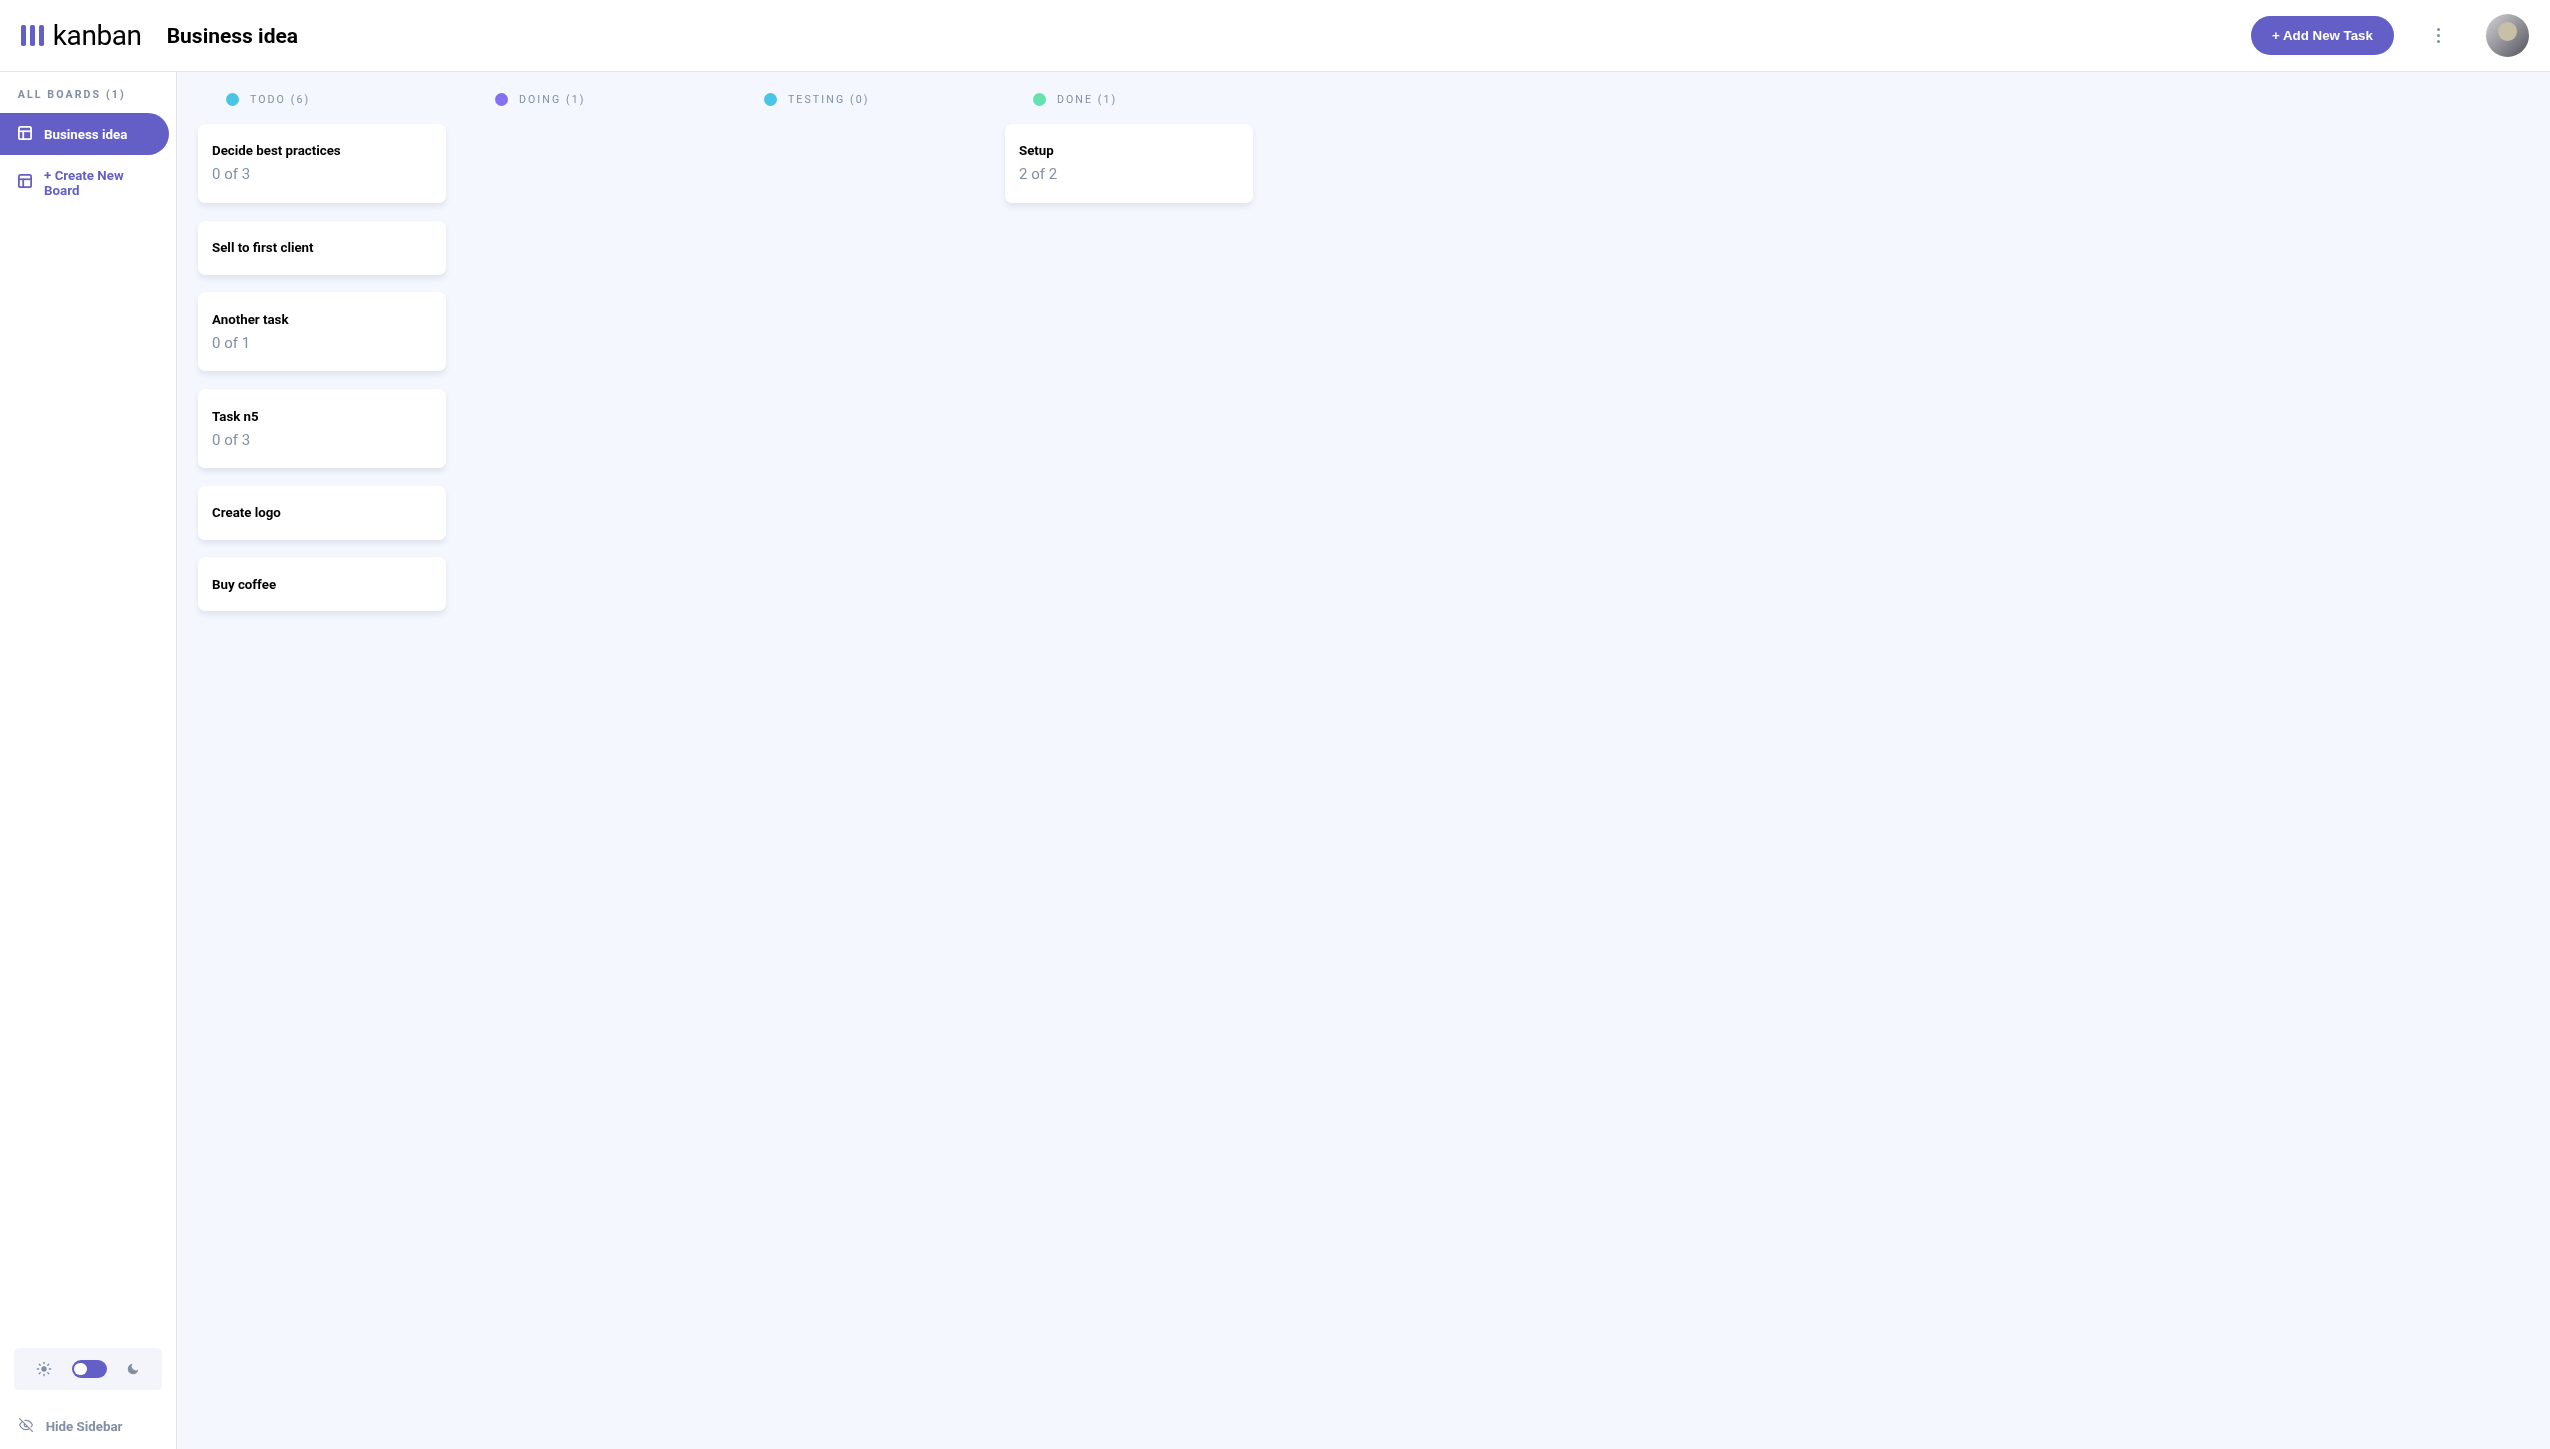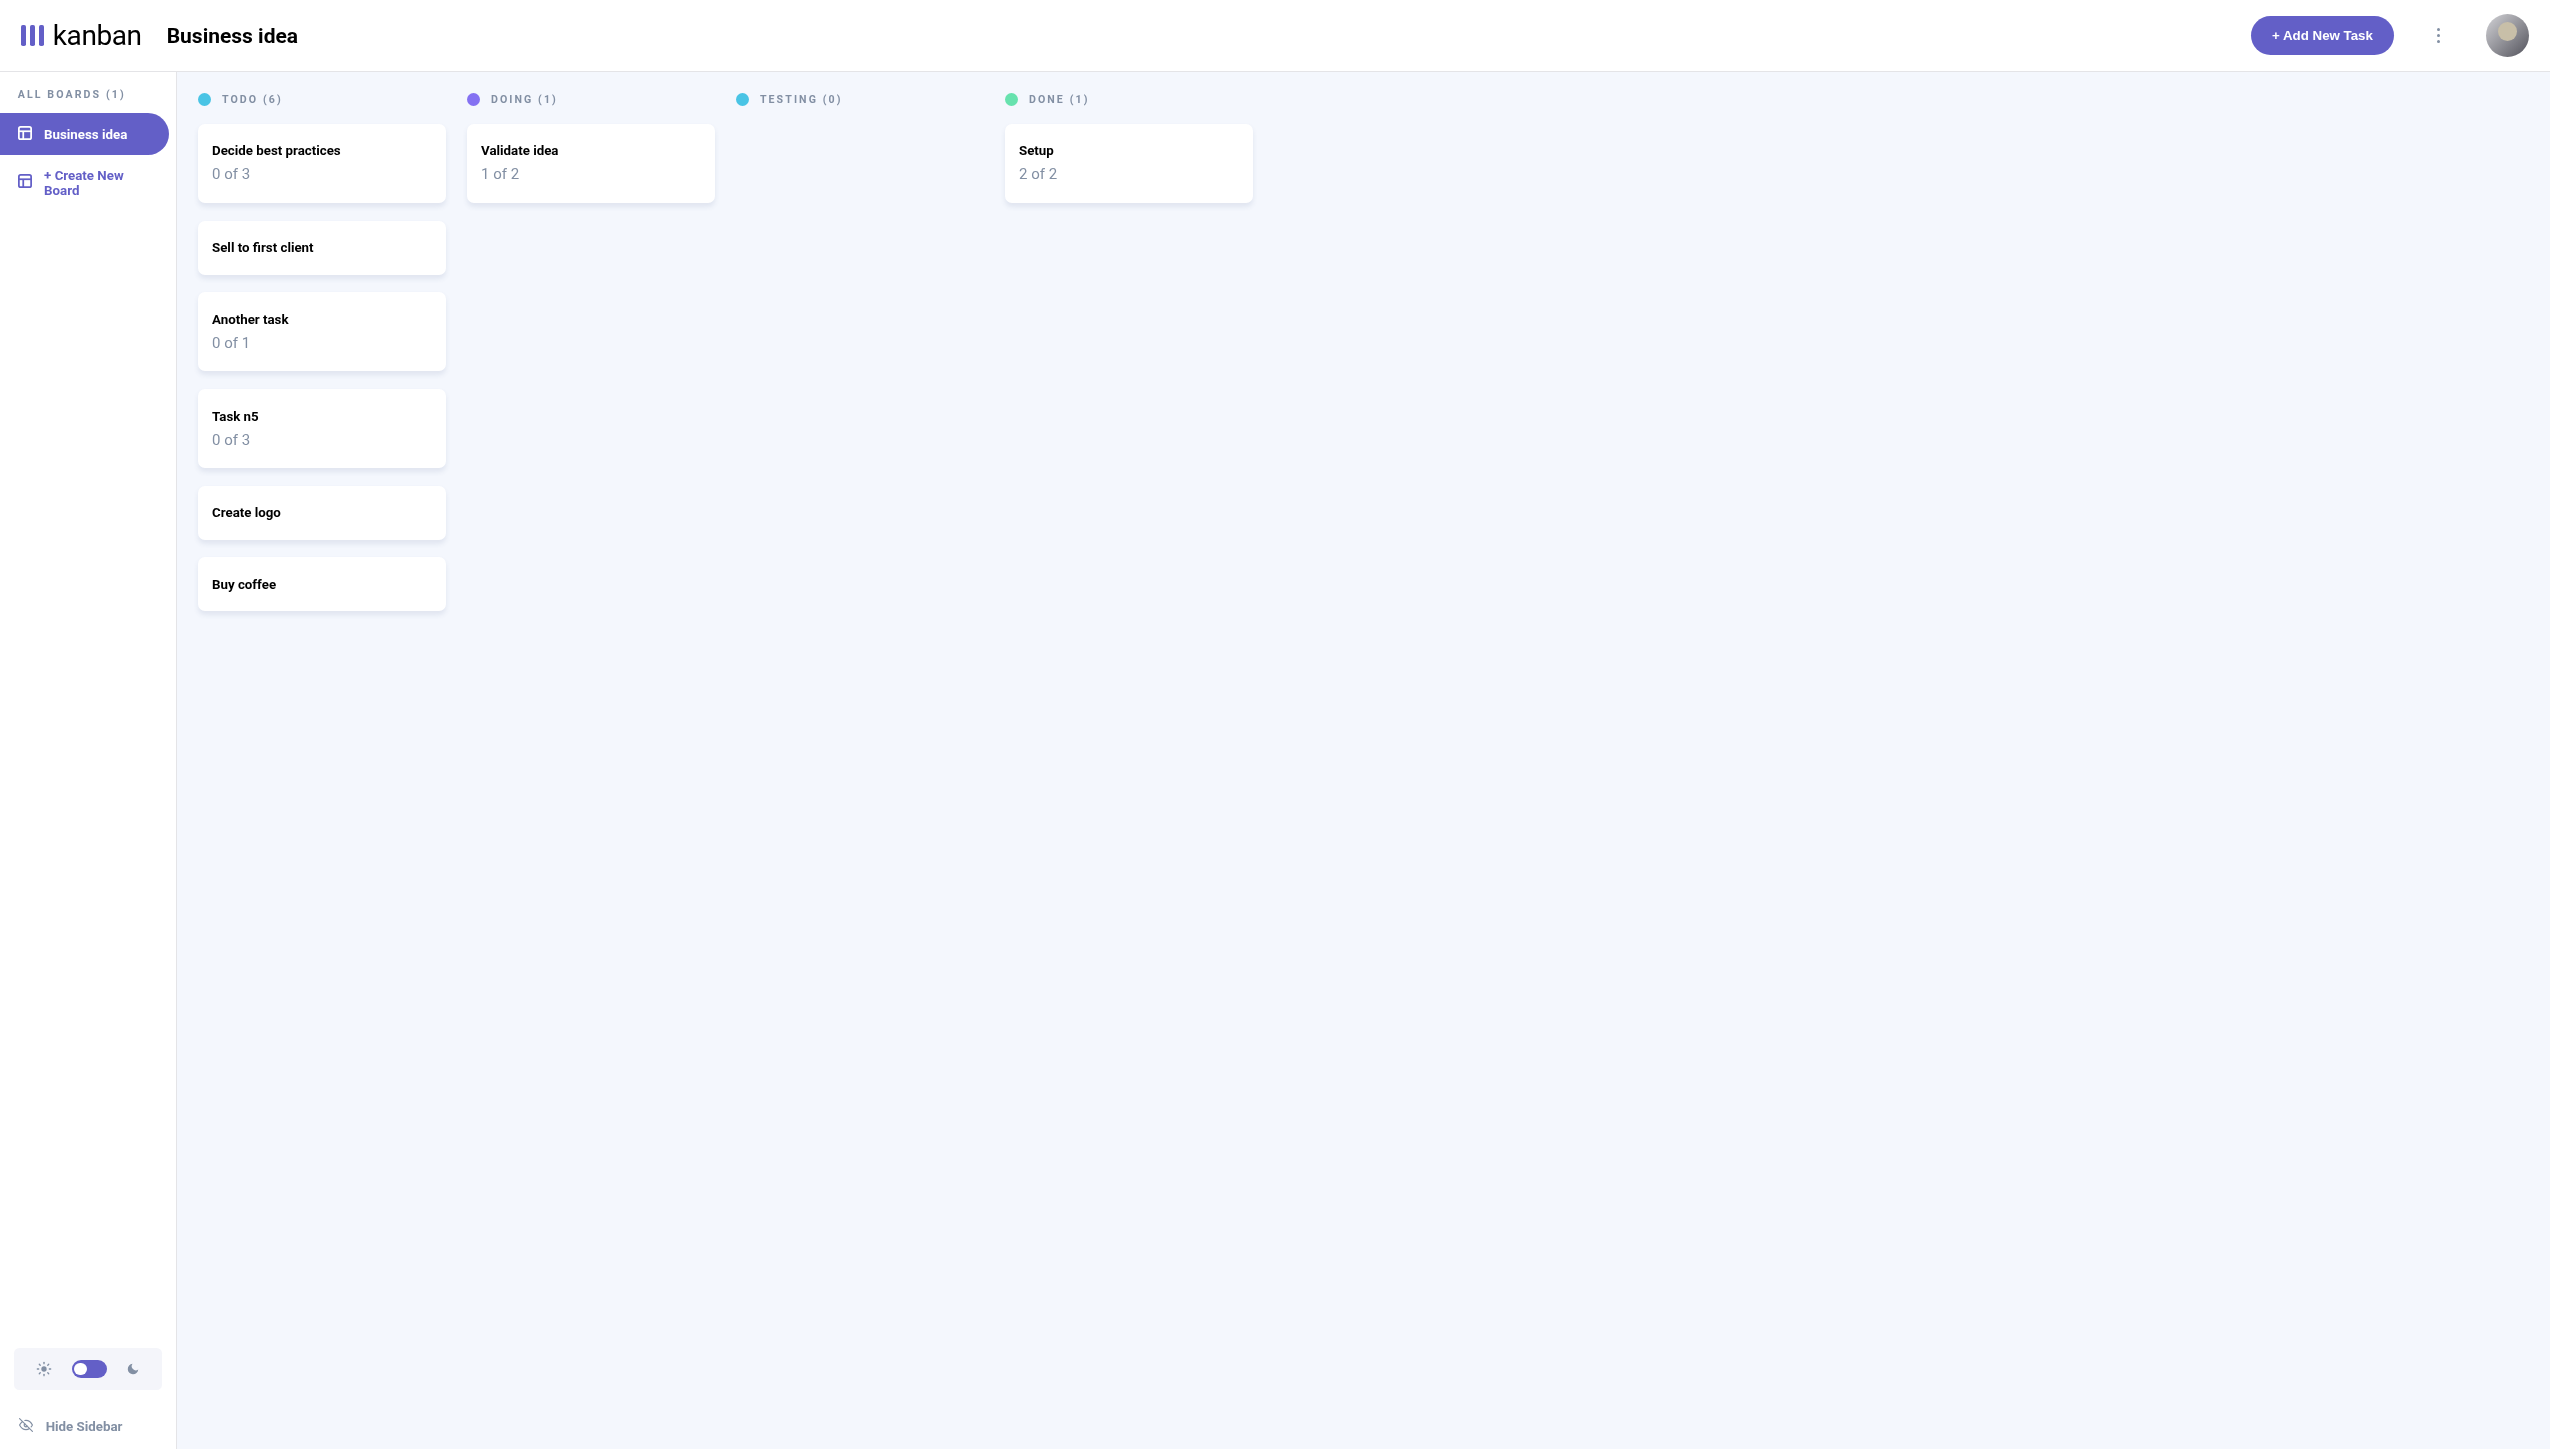--- a/index.html
+++ b/index.html
@@ -249,24 +249,25 @@
   min-width: 248px;
   display: flex;
   flex-direction: column;
   gap: 17.7px;
 }
 
 .column-header {
   display: flex;
   gap: 10.6px;
   font-size: 10.6px;
-  font-weight: 700;
+  font-weight: 400;
   letter-spacing: 2.1px;
   color: #828fa3;
   text-transform: uppercase;
+  margin-left: 28px;
 }
 
 .column-dot {
   width: 13.3px;
   height: 13.3px;
   border-radius: 50%;
 }
 
 .card {
   background: #fff;
@@ -406,24 +407,20 @@
           </div>
           <div class="card">
             <div class="card-title" style="margin-bottom: 0px;">Buy coffee</div>
           </div>
         </div>
         <div class="column">
           <div class="column-header">
             <span class="column-dot" style="background: rgb(132, 113, 242);"></span>
             <span>DOING (1)</span>
           </div>
-          <div class="card">
-            <div class="card-title">Validate idea</div>
-            <div class="card-subtask">1 of 2</div>
-          </div>
         </div>
         <div class="column">
           <div class="column-header">
             <span class="column-dot" style="background: rgb(73, 196, 229);"></span>
             <span>TESTING (0)</span>
           </div>
         </div>
         <div class="column">
           <div class="column-header">
             <span class="column-dot" style="background: rgb(103, 226, 174);"></span>

